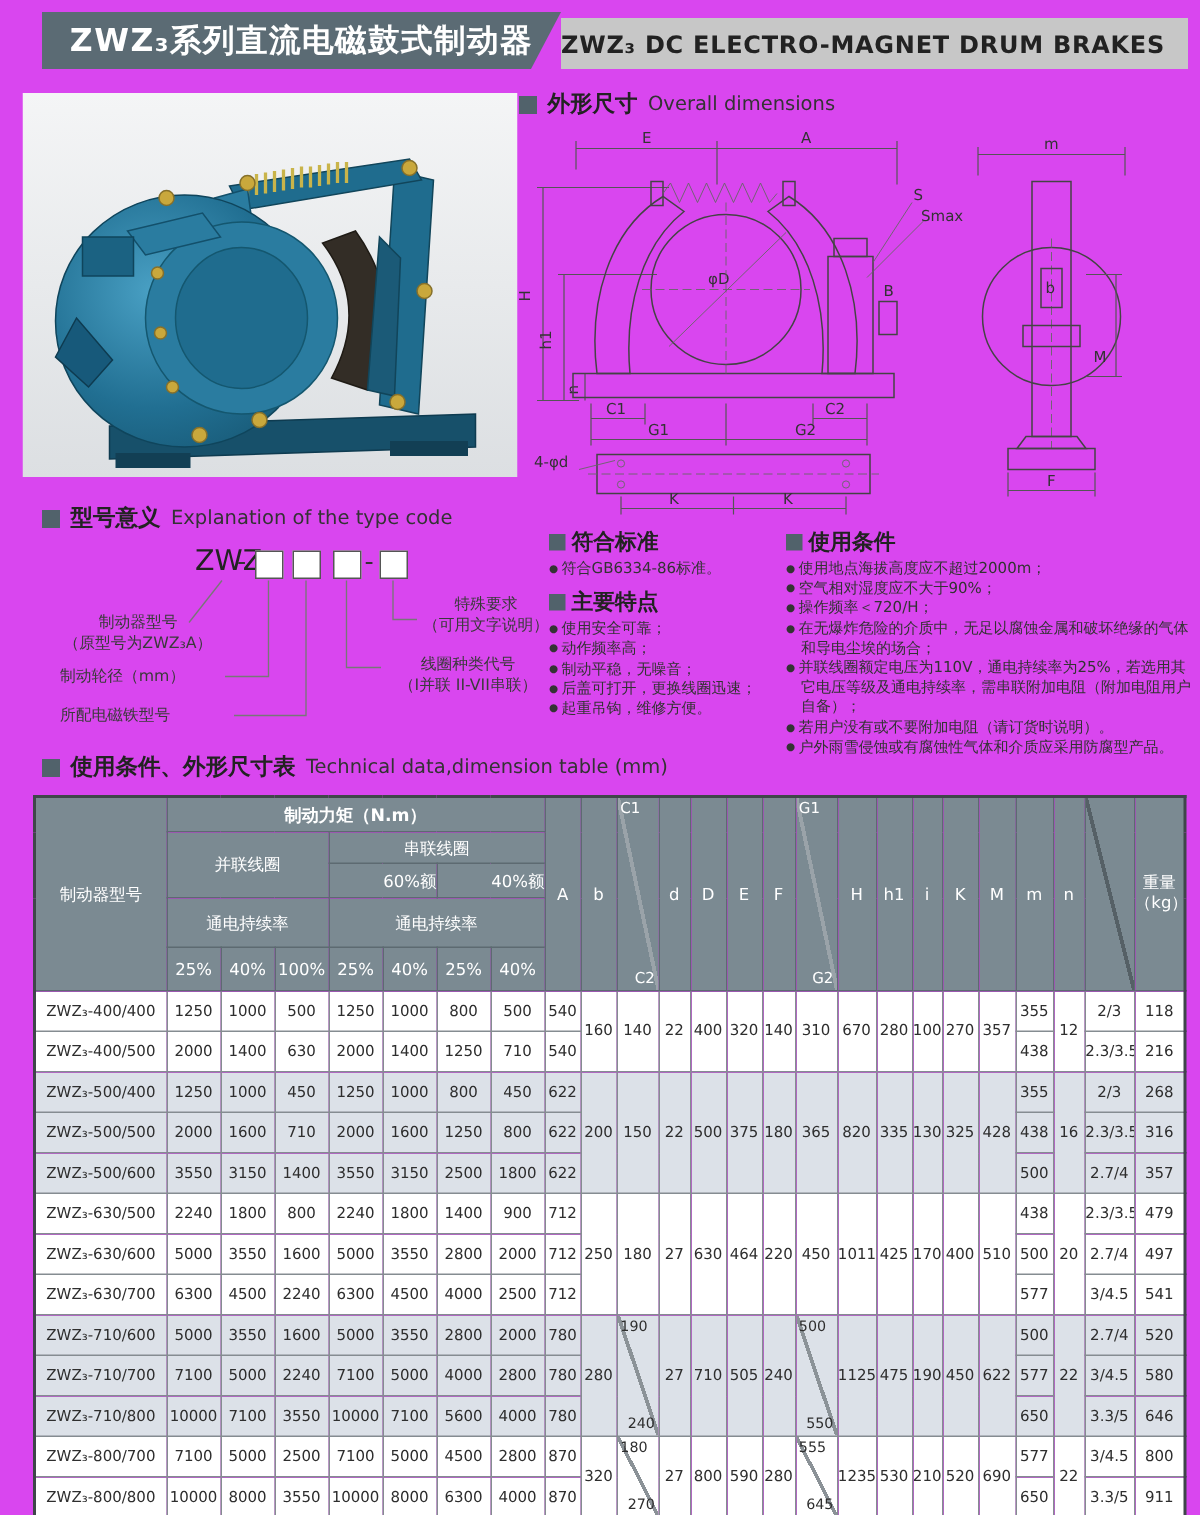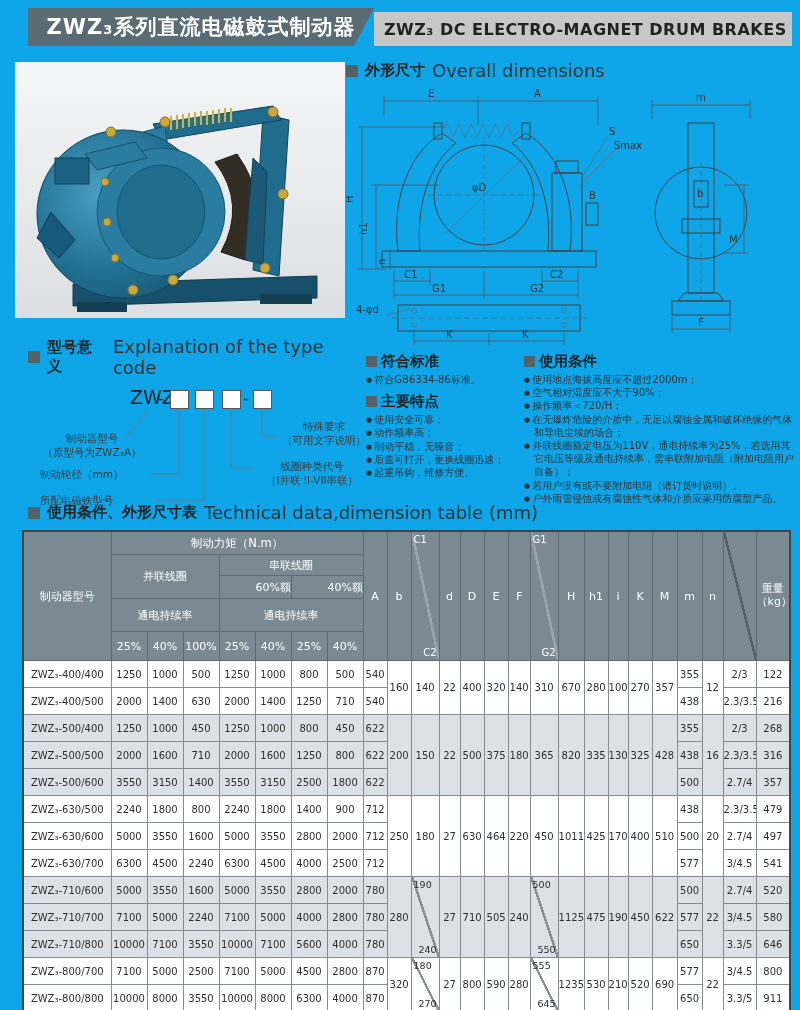--- a/index.html
+++ b/index.html
@@ -1,32 +1,32 @@
 <!DOCTYPE html>
 <html><head>
 <meta charset="utf-8">
 <style>
   html,body{margin:0;padding:0;background:#ffffff;}
   body{font-family:"DejaVu Sans","Liberation Sans",sans-serif;color:#333;}
-  .page{position:relative;width:800px;height:1010px;background:#0ea5e9;overflow:hidden;}
+  .page{position:relative;width:800px;height:1010px;background:#d946ef;overflow:hidden;}
 
   
   .title-left{position:absolute;left:28px;top:8px;width:346px;height:38px;background:#5b6b74;
     clip-path:polygon(0 0,100% 0,calc(100% - 20px) 100%,0 100%);
     display:flex;align-items:center;justify-content:center;}
   .title-left span{color:#fff;font-size:21px;font-weight:bold;letter-spacing:1px;}
   .title-right{position:absolute;left:374px;top:12px;width:418px;height:34px;background:#c7c7c7;
     display:flex;align-items:center;}
-  .title-right span{color:#222;font-size:16px;font-weight:bold;padding-left:10px;letter-spacing:.5px;}
+  .title-right span{color:#222;font-size:16px;font-weight:bold;letter-spacing:.5px;}
 
   
   .sec-head{display:flex;align-items:center;gap:7px;}
   .sq{width:12px;height:12px;background:#51626b;flex:0 0 auto;}
   .sec-zh{font-size:15px;font-weight:bold;color:#222;}
-  .sec-en{font-size:18px;color:#333;}
+  .sec-en{font-size:13px;color:#333;}
 
   
   .photo{position:absolute;left:15px;top:62px;width:330px;height:256px;}
 
   
   .dims-col{position:absolute;left:346px;top:60px;width:430px;}
   .dims-col .sec-head{margin-bottom:4px;}
   .drawing{display:block;}
   .drawing text{font-size:10px;fill:#333;}
   .drawing .dim{stroke:#555;stroke-width:.8;fill:none;}
@@ -55,21 +55,21 @@
   .feat-gap{height:6px;}
   .cond-col{left:524px;top:352px;width:272px;}
 
   
   .table-head{position:absolute;left:28px;top:502px;}
   table.spec{position:absolute;left:22px;top:530px;width:757px;border-collapse:collapse;table-layout:fixed;}
   table.spec th,table.spec td{border:1px solid #858c91;padding:0;text-align:center;vertical-align:middle;
     overflow:hidden;white-space:nowrap;}
   table.spec{border:2px solid #3f464a;}
   table.spec thead th{background:#7b8a92;color:#fff;font-weight:normal;font-size:11px;border-color:#5d6a71;}
-  table.spec thead .big{font-size:11.5px;}
+  table.spec thead .big{font-size:11.5px;font-weight:bold;}
   table.spec tbody td{font-size:10px;color:#2e2e2e;height:26px;background:#fff;}
   table.spec tbody tr.shade td{background:#dce1e8;}
   table.spec tbody tr.gtop td{border-top:1.6px solid #4a5054;}
   table.spec tbody td.model{font-size:10px;}
   .th-two{line-height:1.15;}
   .th-diag{position:relative;}
   .th-diag .dw,.diag .dw{position:relative;width:100%;height:100%;
     background:linear-gradient(to top right,transparent 47.5%,#9aa3a9 47.5%,#9aa3a9 52.5%,transparent 52.5%);}
   .diag .dw{background:linear-gradient(to top right,transparent 47.5%,#8b9297 47.5%,#8b9297 52.5%,transparent 52.5%);}
   .th-diag .d1,.diag .d1{position:absolute;left:2px;top:2px;font-size:10px;}
@@ -450,21 +450,21 @@
           <td rowspan="2">140</td>
           <td rowspan="2">310</td>
           <td rowspan="2">670</td>
           <td rowspan="2">280</td>
           <td rowspan="2">100</td>
           <td rowspan="2">270</td>
           <td rowspan="2">357</td>
           <td>355</td>
           <td rowspan="2">12</td>
           <td>2/3</td>
-          <td>122</td>
+          <td>118</td>
         </tr>
         <tr>
           <td class="model">ZWZ₃-400/500</td>
           <td>2000</td>
           <td>1400</td>
           <td>630</td>
           <td>2000</td>
           <td>1400</td>
           <td>1250</td>
           <td>710</td>

